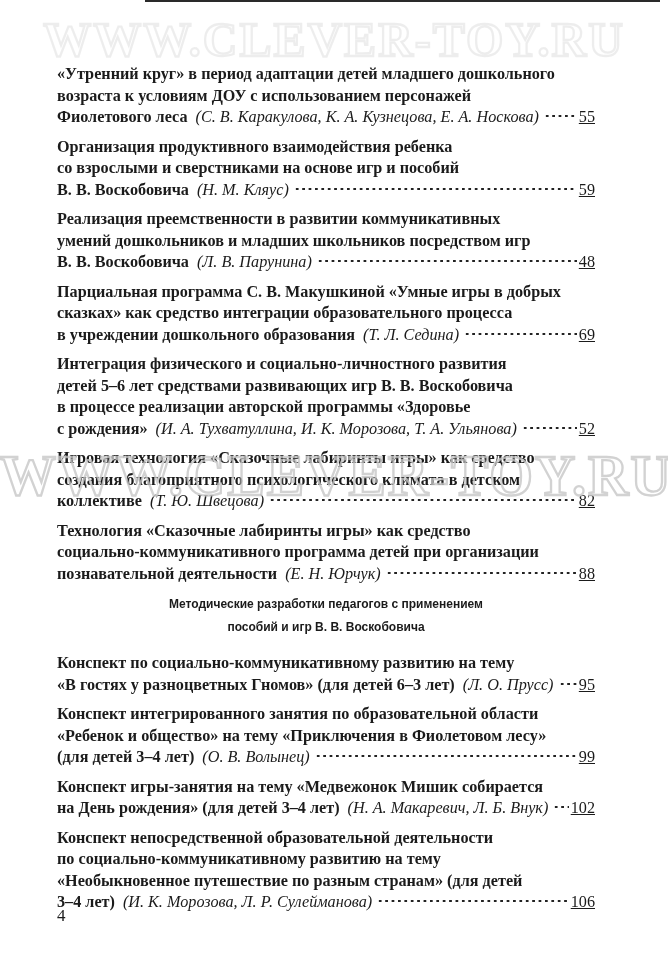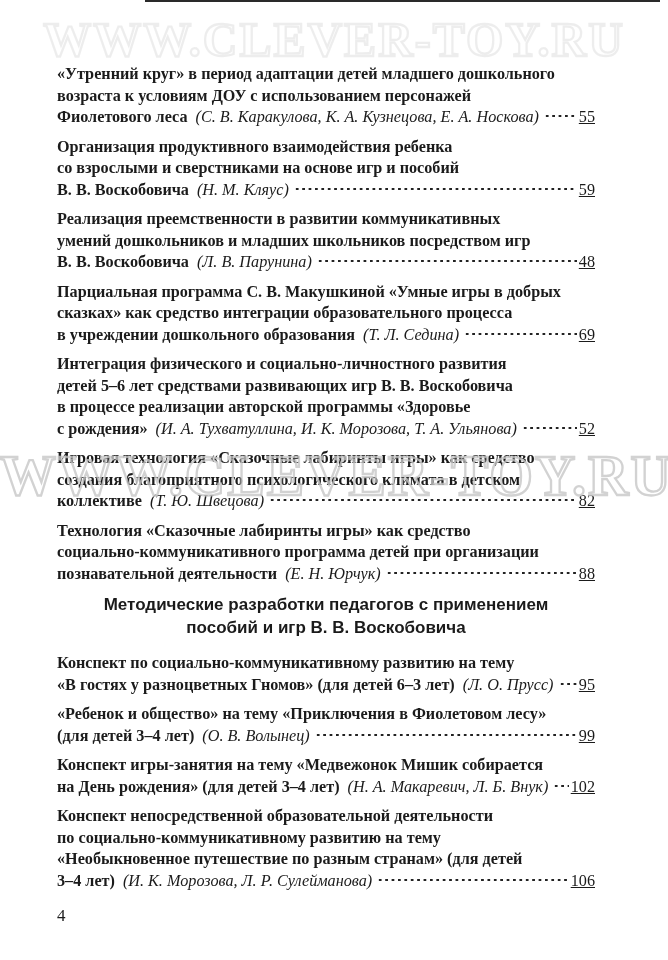--- a/index.html
+++ b/index.html
@@ -44,21 +44,21 @@
     margin: 0 2px 3px 5px;
     background-image: radial-gradient(circle, #222222 1.05px, rgba(0,0,0,0) 1.45px);
     background-size: 6.4px 4px;
     background-repeat: repeat-x;
     background-position: left bottom;
   }
   .pagenum { font-weight: 400; white-space: nowrap; text-decoration: underline; }
   .section-heading {
     font-family: "Liberation Sans", "DejaVu Sans", sans-serif;
     font-weight: 700;
-    font-size: 17px;
+    font-size: 12px;
     line-height: 23px;
     text-align: center;
     margin: 6px 0 14px 0;
   }
   .folio {
     position: absolute;
     left: 57px; top: 906px;
     font-size: 17px;
     font-weight: 400;
   }
@@ -165,20 +165,21 @@
       <div class="entry">
         <div class="line">Конспект по социально-коммуникативному развитию на тему</div>
         <div class="line last">
           <span class="t">«В гостях у разноцветных Гномов» (для детей 6–3 лет)</span>
           <span class="authors">(Л. О. Прусс)</span>
           <span class="leader"></span>
           <span class="pagenum">95</span>
         </div>
       </div>
       <div class="entry">
+        <div class="line">Конспект интегрированного занятия по образовательной области</div>
         <div class="line">«Ребенок и общество» на тему «Приключения в Фиолетовом лесу»</div>
         <div class="line last">
           <span class="t">(для детей 3–4 лет)</span>
           <span class="authors">(О. В. Волынец)</span>
           <span class="leader"></span>
           <span class="pagenum">99</span>
         </div>
       </div>
       <div class="entry">
         <div class="line">Конспект игры-занятия на тему «Медвежонок Мишик собирается</div>

